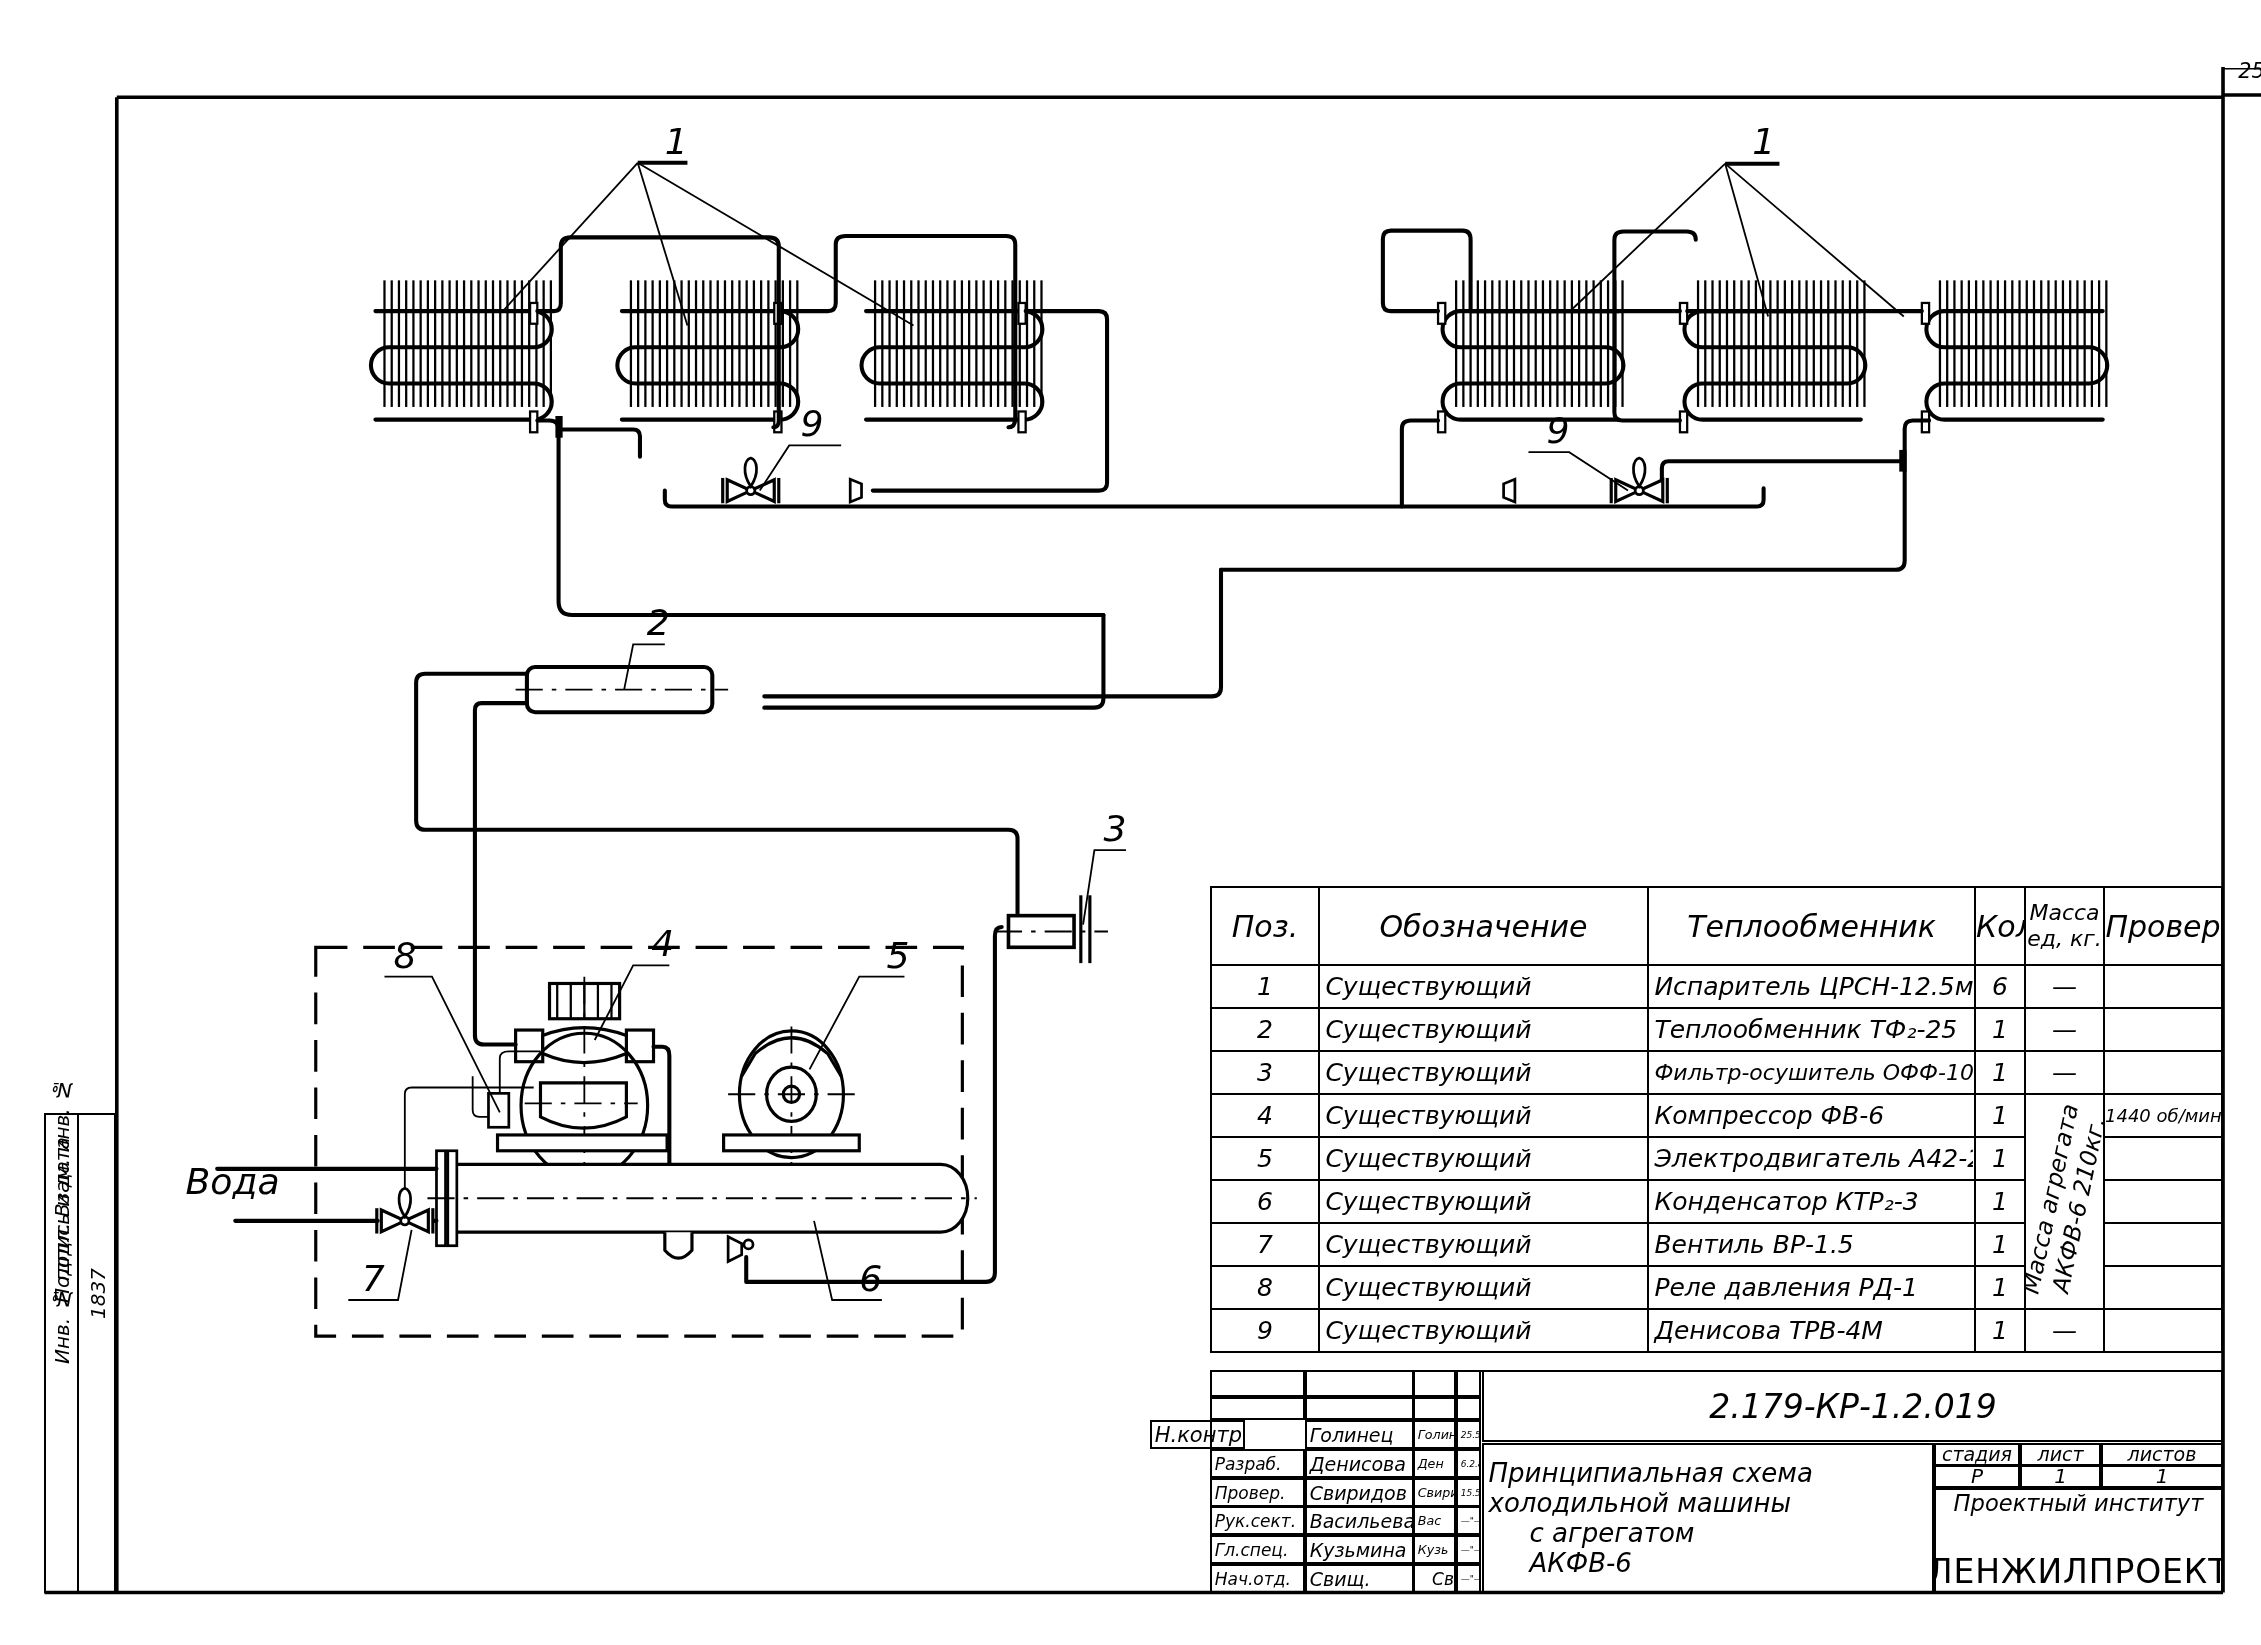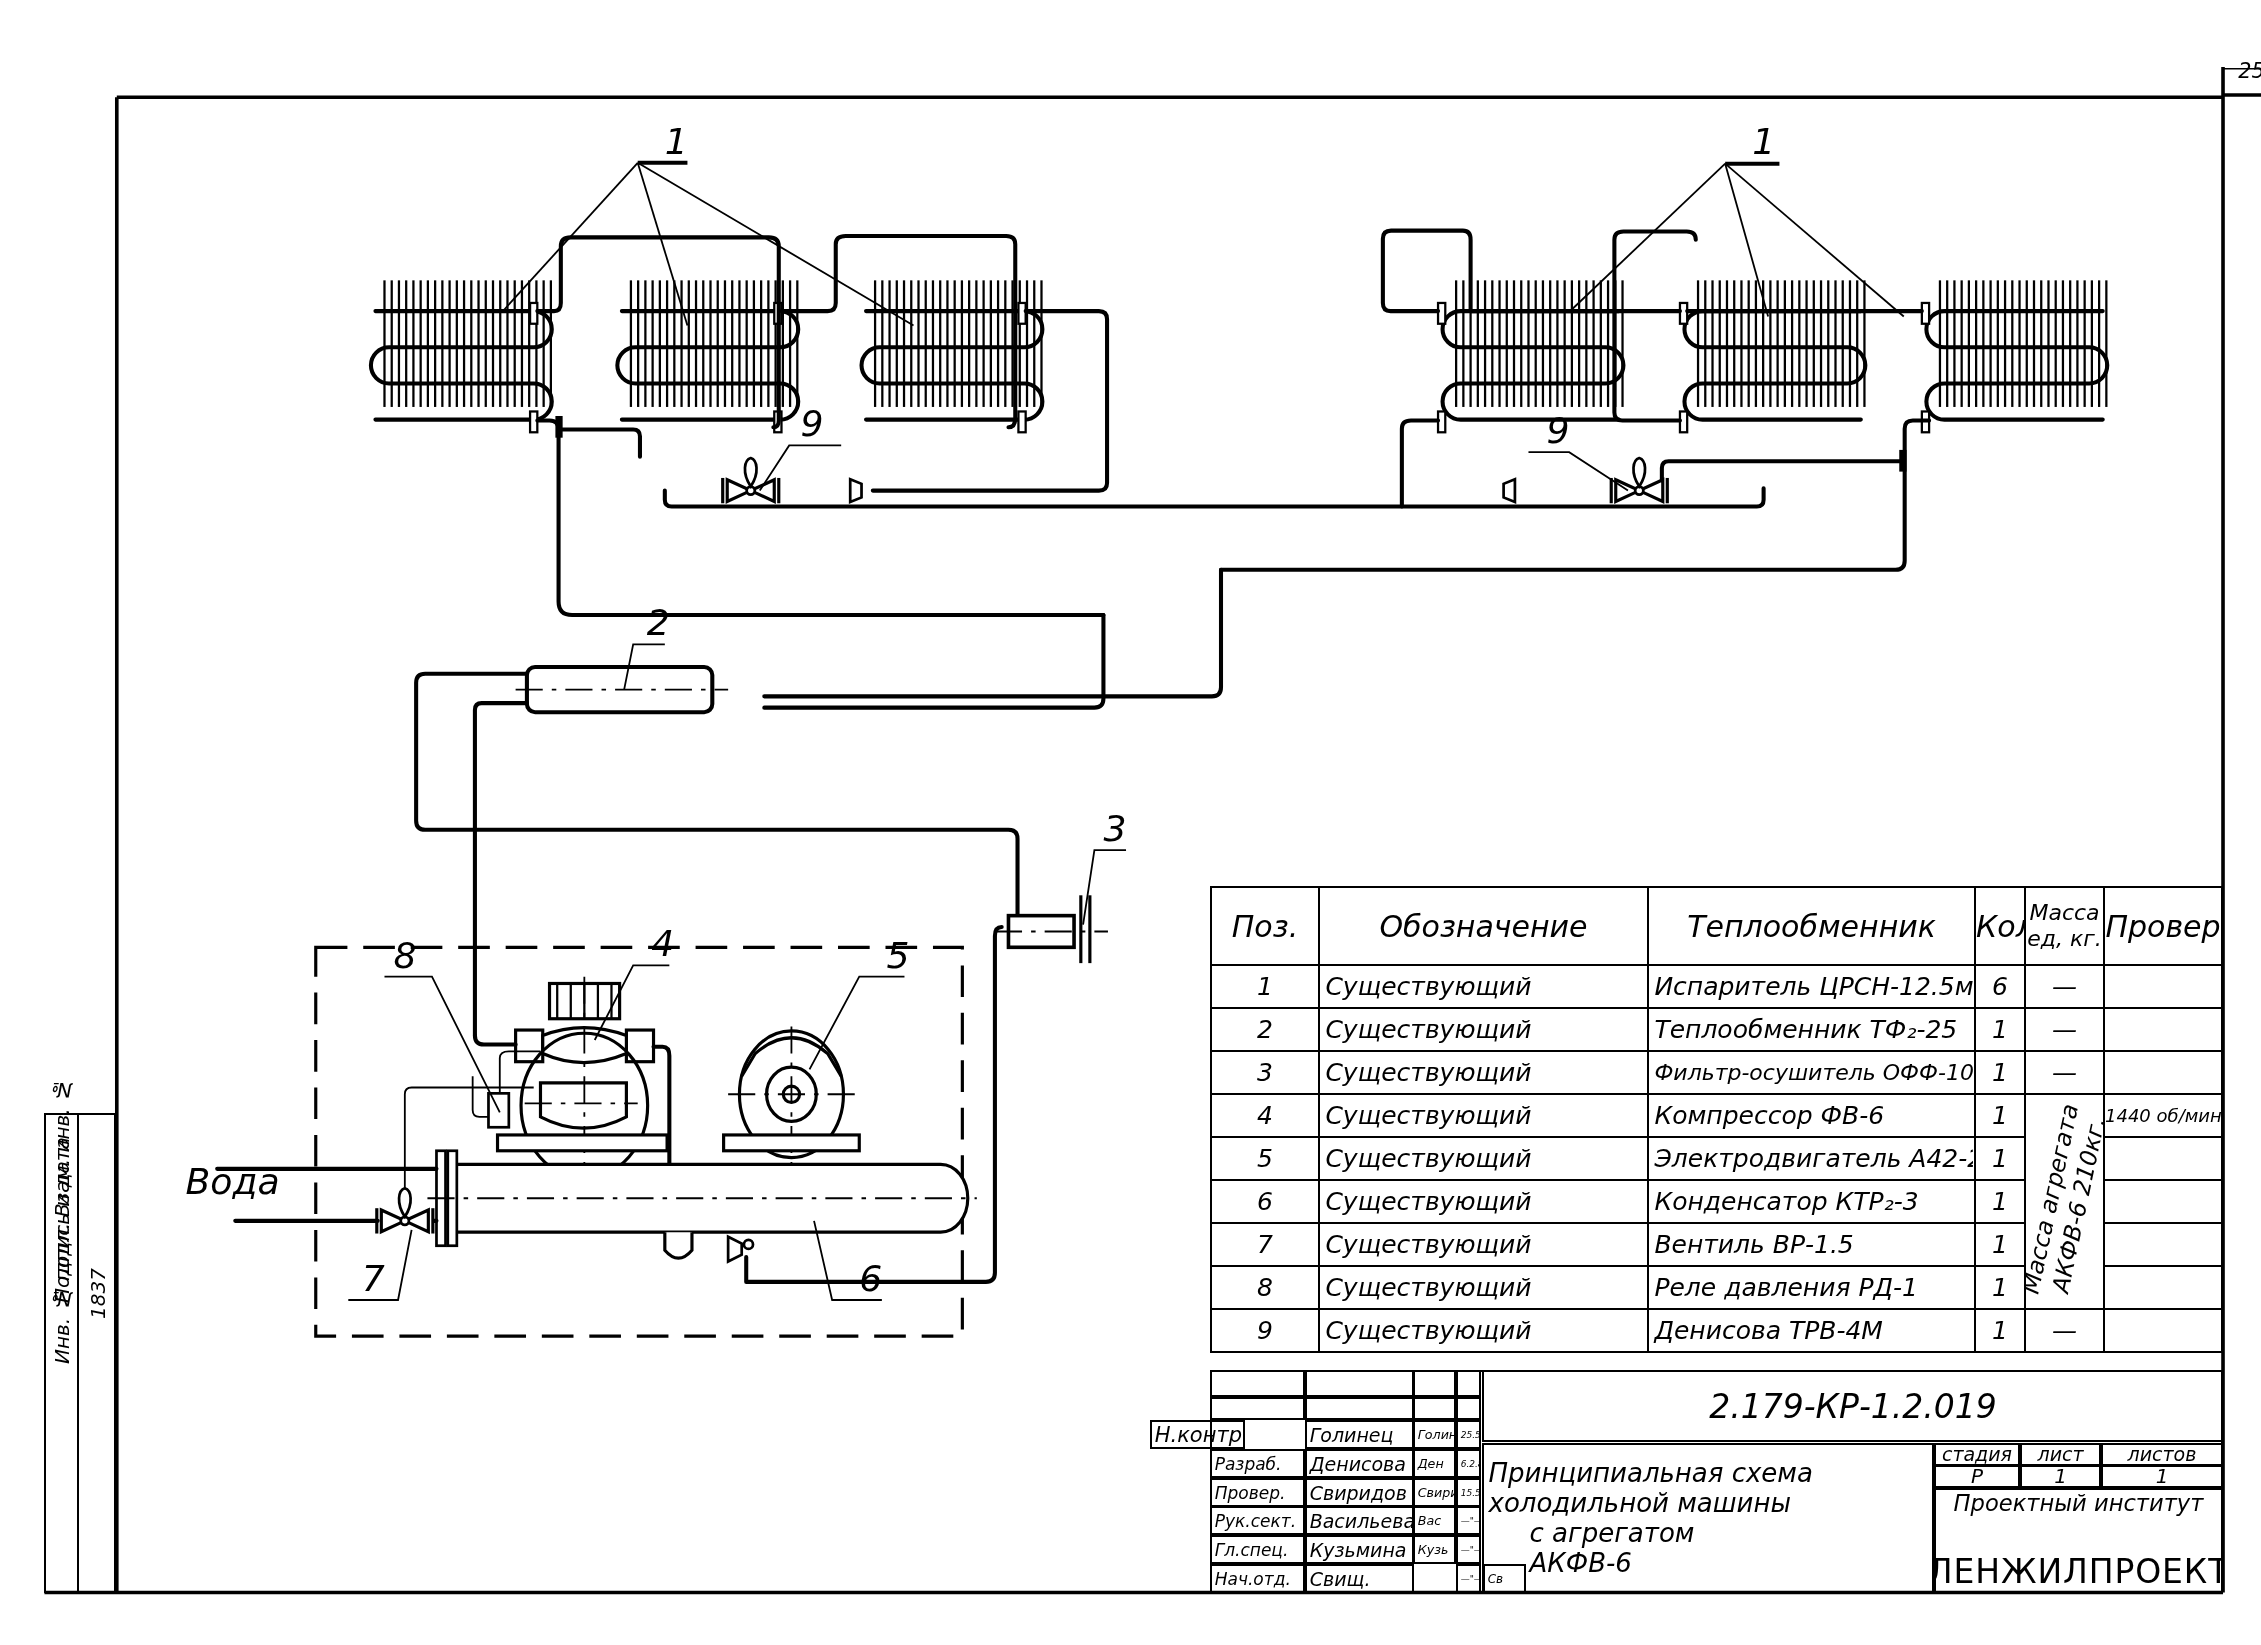--- a/index.html
+++ b/index.html
@@ -420,21 +420,21 @@
     </div>
     <div class="tbcell l" style="left: 1456px; top: 1535px; width: 25px; height: 29px; font-size: 9px;">
       <span>—"—</span>
     </div>
     <div class="tbcell l" style="left: 1210px; top: 1564px; width: 95px; height: 29px; font-size: 17px;">
       <span>Нач.отд.</span>
     </div>
     <div class="tbcell l" style="left: 1305px; top: 1564px; width: 109px; height: 29px; font-size: 19px;">
       <span>Свищ.</span>
     </div>
-    <div class="tbcell l" style="left: 1483px; top: 1564px; width: 43px; height: 29px; font-size: 12px;">
+    <div class="tbcell l" style="left: 1413px; top: 1564px; width: 43px; height: 29px; font-size: 17px; justify-content: flex-end;">
       <span>Св</span>
     </div>
     <div class="tbcell l" style="left: 1456px; top: 1564px; width: 25px; height: 29px; font-size: 9px;">
       <span>—"—</span>
     </div>
   </div>
 
 <div class="tbcell" style="left:1482px;top:1370px;width:742px;height:72px;font-size:33px;">
   <span>2.179-КР-1.2.019</span>
 </div>

